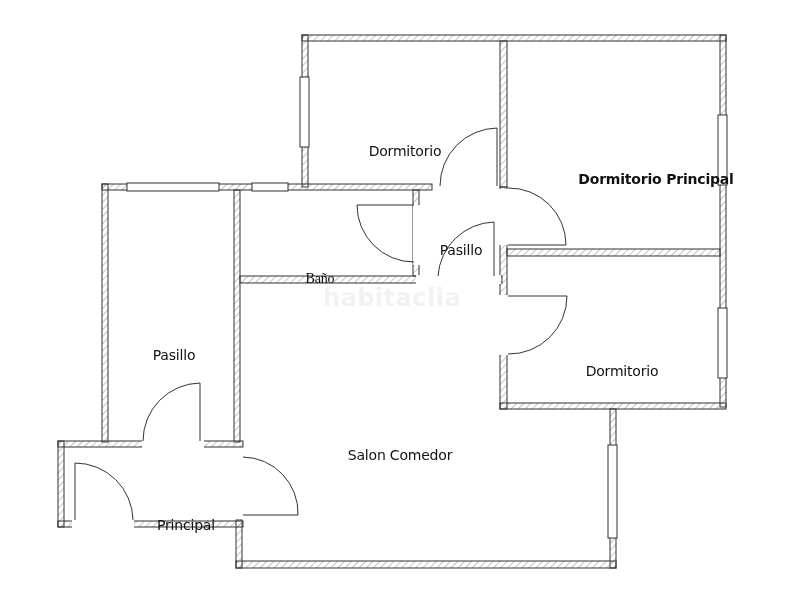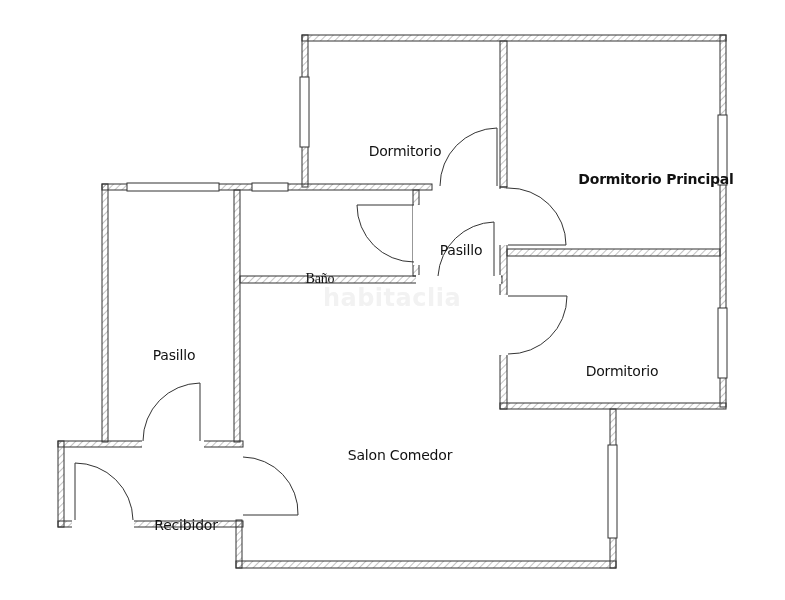--- a/index.html
+++ b/index.html
@@ -122,13 +122,13 @@
 
 <div class="watermark" style="left:392px; top:298px;">habitaclia</div>
 
 <div class="room-label" style="left:405px; top:108px;">Dormitorio</div>
 <div class="room-label" style="left:656px; top:136px;font-weight:bold;">Dormitorio Principal</div>
 <div class="room-label" style="left:461px; top:207px;">Pasillo</div>
 <div class="room-label" style="left:320px; top:236px;font-family:Liberation Serif, serif;">Baño</div>
 <div class="room-label" style="left:174px; top:312px;">Pasillo</div>
 <div class="room-label" style="left:622px; top:328px;">Dormitorio</div>
 <div class="room-label" style="left:400px; top:412px;">Salon Comedor</div>
-<div class="room-label" style="left:186px; top:482px;">Recibidor</div>
+<div class="room-label" style="left:186px; top:482px;">Principal</div>
 
 </body></html>

